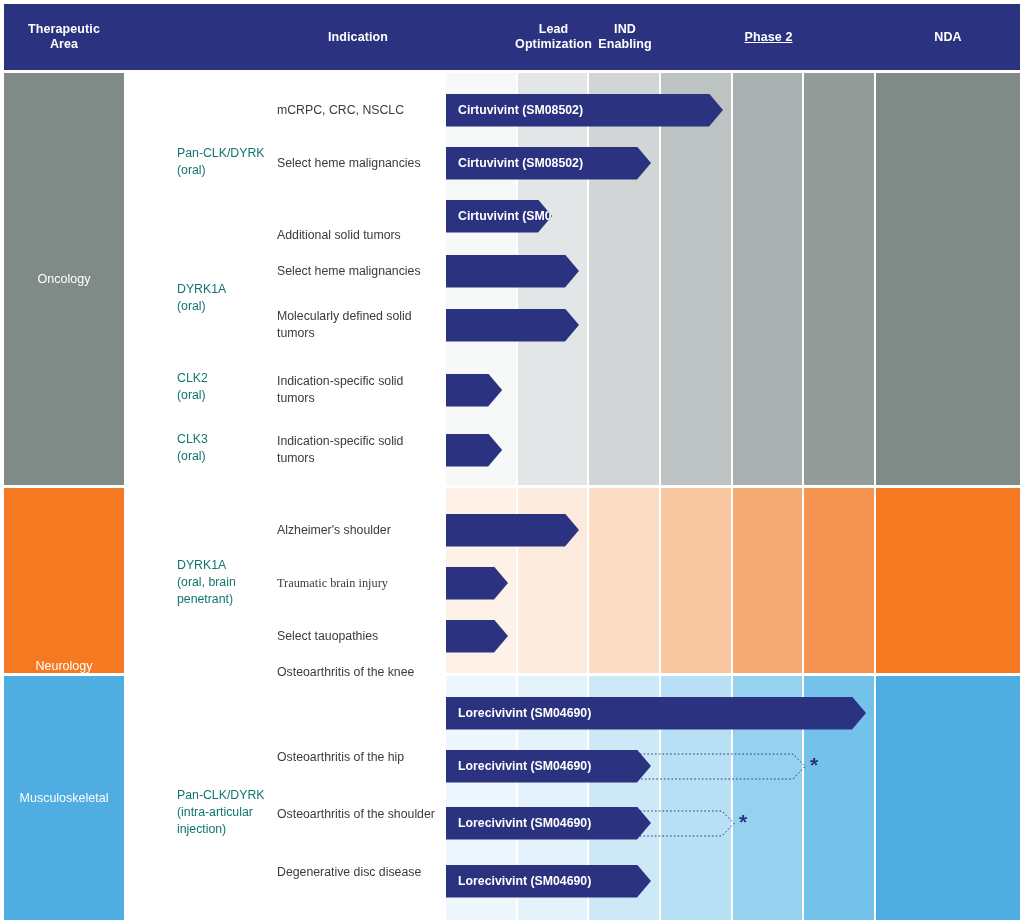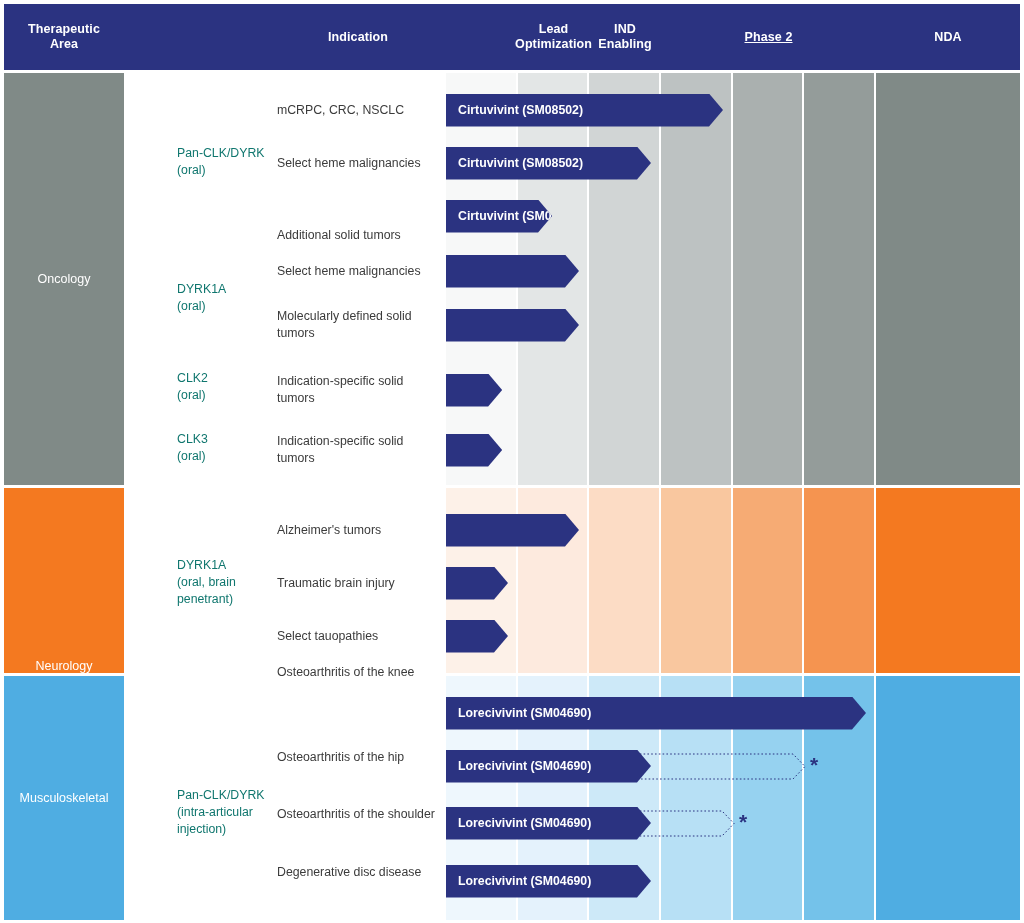--- a/index.html
+++ b/index.html
@@ -85,23 +85,23 @@
       </div>
       <div class="white-band" style="top: 488px; height: 185px;"></div>
       <div class="pcell" style="left: 446px; top: 488px; width: 70px; height: 185px; background: rgb(253, 241, 232);"></div>
       <div class="pcell" style="left: 518px; top: 488px; width: 69px; height: 185px; background: rgb(253, 234, 222);"></div>
       <div class="pcell" style="left: 589px; top: 488px; width: 70px; height: 185px; background: rgb(252, 220, 197);"></div>
       <div class="pcell" style="left: 661px; top: 488px; width: 70px; height: 185px; background: rgb(249, 199, 159);"></div>
       <div class="pcell" style="left: 733px; top: 488px; width: 69px; height: 185px; background: rgb(246, 171, 116);"></div>
       <div class="pcell" style="left: 804px; top: 488px; width: 70px; height: 185px; background: rgb(245, 148, 80);"></div>
       <div class="pcell" style="left: 876px; top: 488px; width: 144px; height: 185px; background: rgb(244, 121, 32);"></div>
       <div class="target-txt" style="top: 557px;">DYRK1A<br>(oral, brain<br>penetrant)</div>
-      <div class="ind-txt" style="top: 521.5px;">Alzheimer's tumors</div>
+      <div class="ind-txt" style="top: 521.5px;">Alzheimer's shoulder</div>
       <div class="bar" style="left: 446px; top: 513.5px; width: 133px; background: rgb(43, 51, 129); clip-path: polygon(0px 0px, 119px 0px, 133px 16.5px, 119px 33px, 0px 33px);"></div>
-      <div class="ind-txt" style="top: 574.5px;">Traumatic brain injury</div>
+      <div class="ind-txt" style="top: 574.5px; font-family: Liberation Serif, serif;">Traumatic brain injury</div>
       <div class="bar" style="left: 446px; top: 566.5px; width: 62px; background: rgb(43, 51, 129); clip-path: polygon(0px 0px, 48px 0px, 62px 16.5px, 48px 33px, 0px 33px);"></div>
       <div class="ind-txt" style="top: 627.5px;">Select tauopathies</div>
       <div class="bar" style="left: 446px; top: 619.5px; width: 62px; background: rgb(43, 51, 129); clip-path: polygon(0px 0px, 48px 0px, 62px 16.5px, 48px 33px, 0px 33px);"></div>
       <div class="ta-band" style="top: 676px; height: 244px; background: rgb(79, 173, 226);">
         <span>Musculoskeletal</span>
       </div>
       <div class="white-band" style="top: 676px; height: 244px;"></div>
       <div class="pcell" style="left: 446px; top: 676px; width: 70px; height: 244px; background: rgb(238, 247, 253);"></div>
       <div class="pcell" style="left: 518px; top: 676px; width: 69px; height: 244px; background: rgb(228, 242, 252);"></div>
       <div class="pcell" style="left: 589px; top: 676px; width: 70px; height: 244px; background: rgb(205, 233, 248);"></div>

